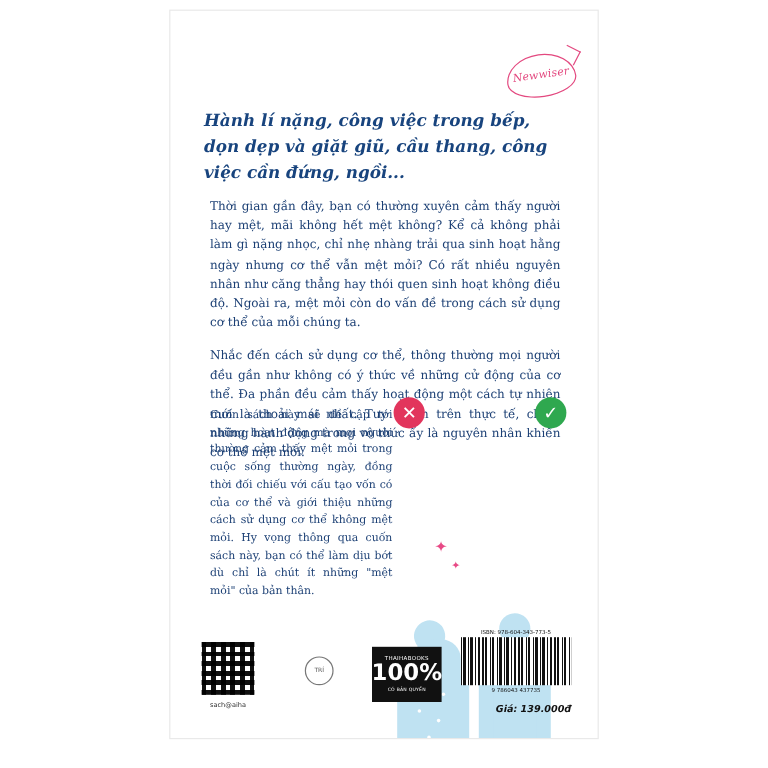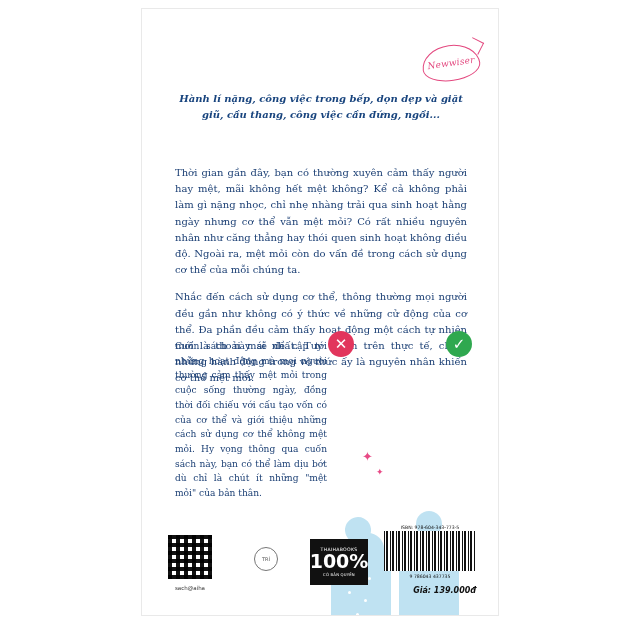--- a/index.html
+++ b/index.html
@@ -47,26 +47,25 @@
     width:12px;height:12px;
     border-right:1px solid #e3487f;
     border-top:1px solid #e3487f;
     transform:rotate(35deg);
   }
 
   .lead{
     position:absolute;
     left:28px;top:82px;
     width:302px;
-    text-align:center;
     color:#18447e;
     font-family:"DejaVu Serif", serif;
     font-style:italic;
     font-weight:bold;
-    font-size:10px;
+    font-size:14px;
     line-height:1.55;
   }
   .lead .l3{ display:block; }
 
   .body-text{
     position:absolute;
     left:33px;top:156px;
     width:292px;
     color:#1b3f74;
     font-family:"DejaVu Serif", serif;

